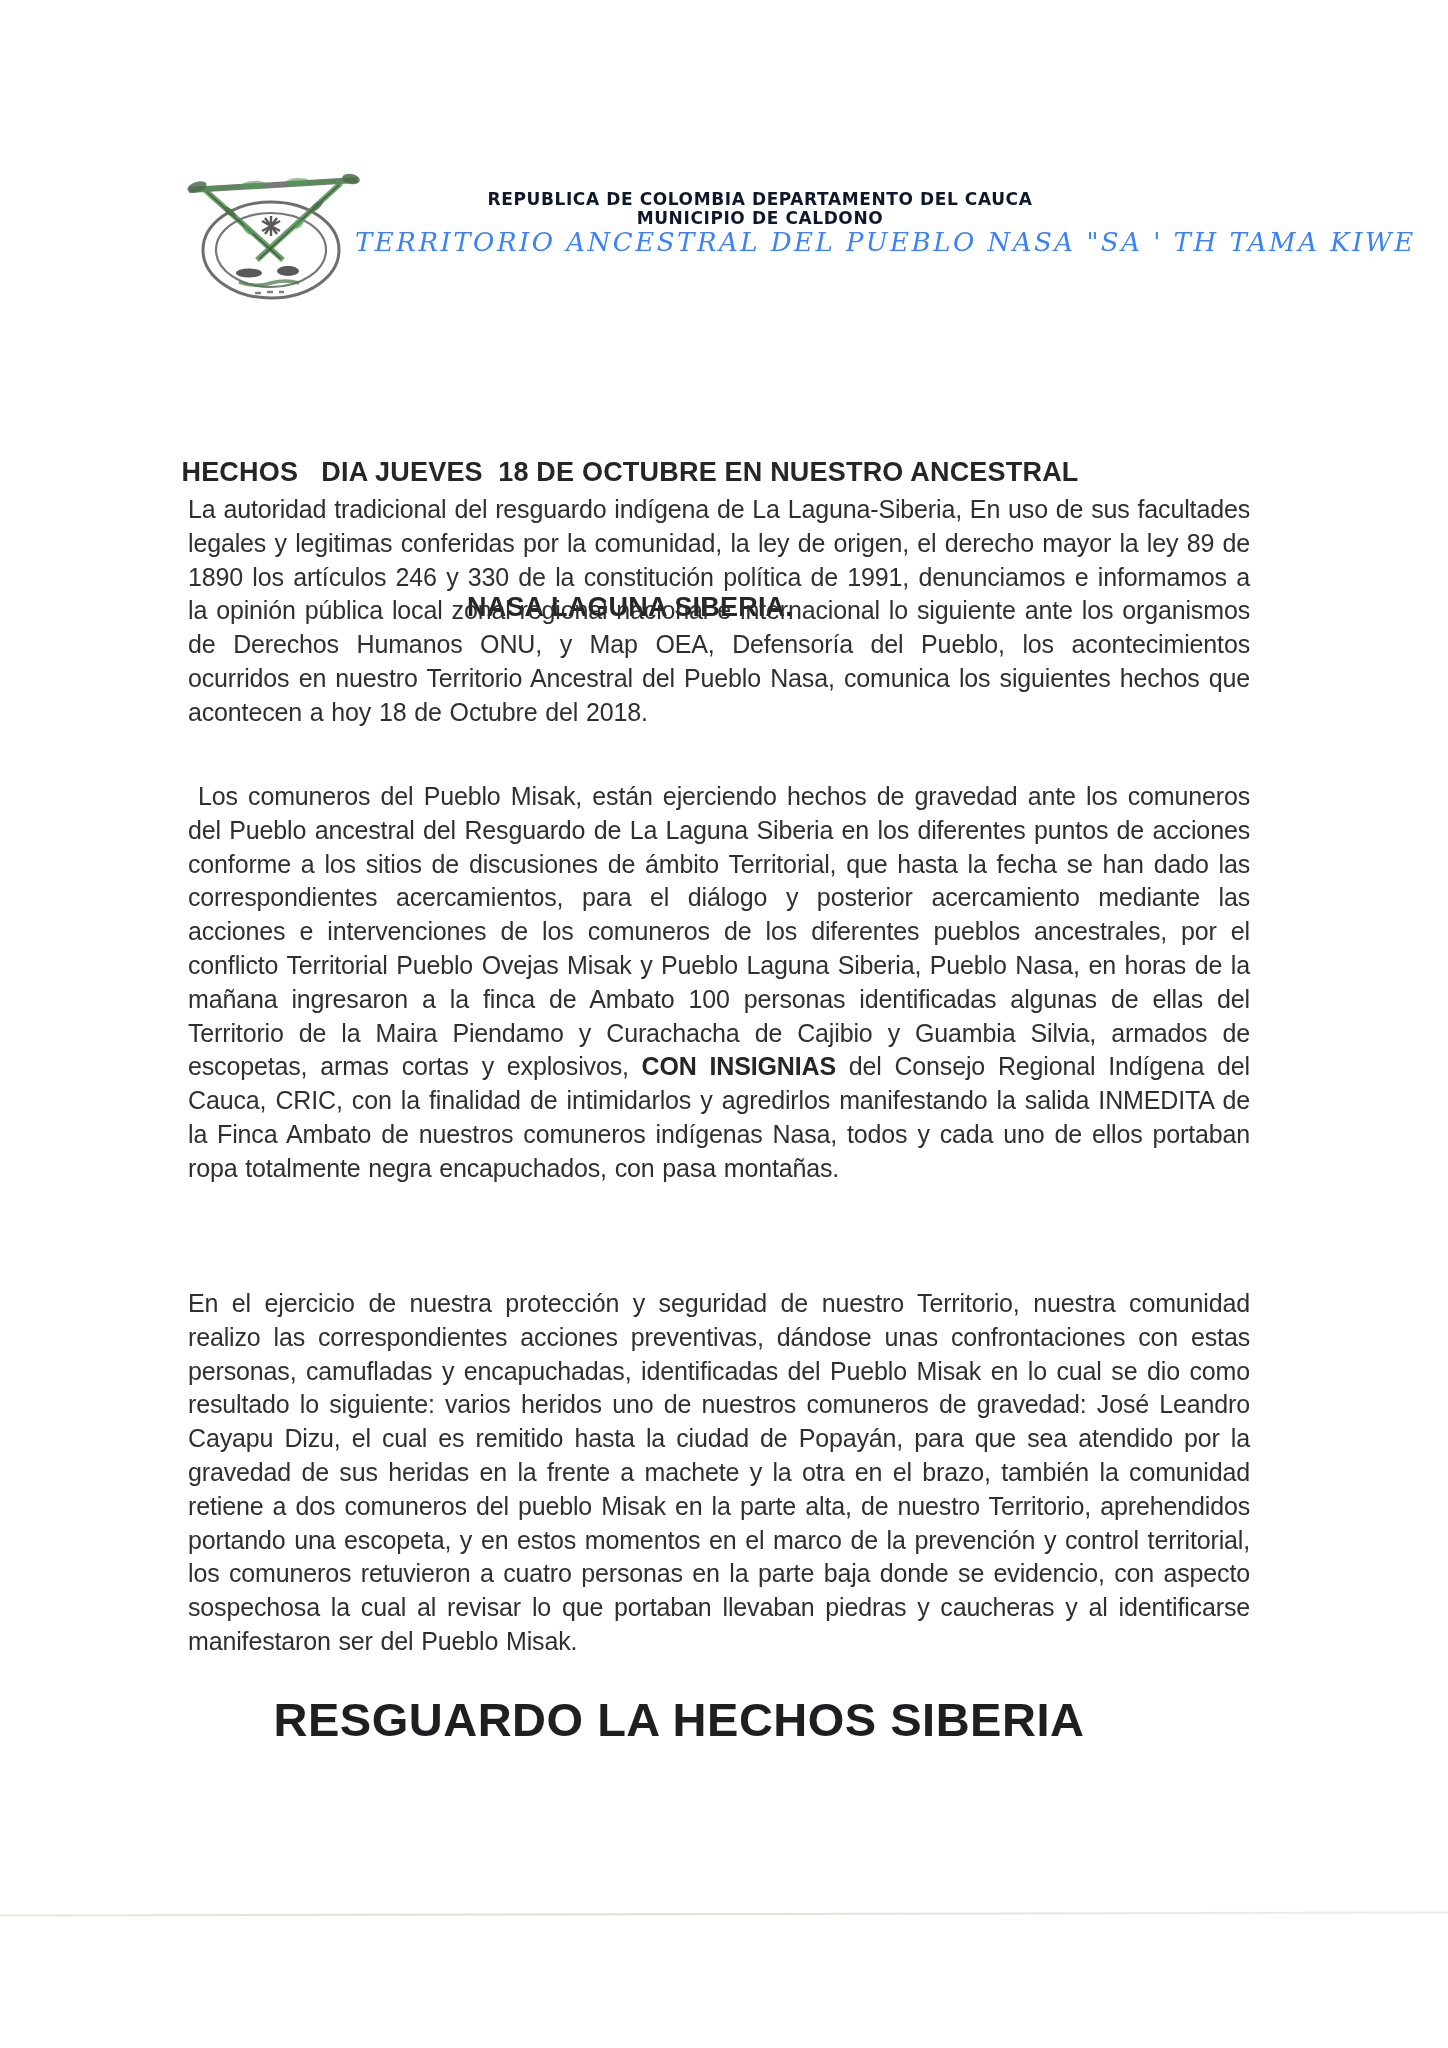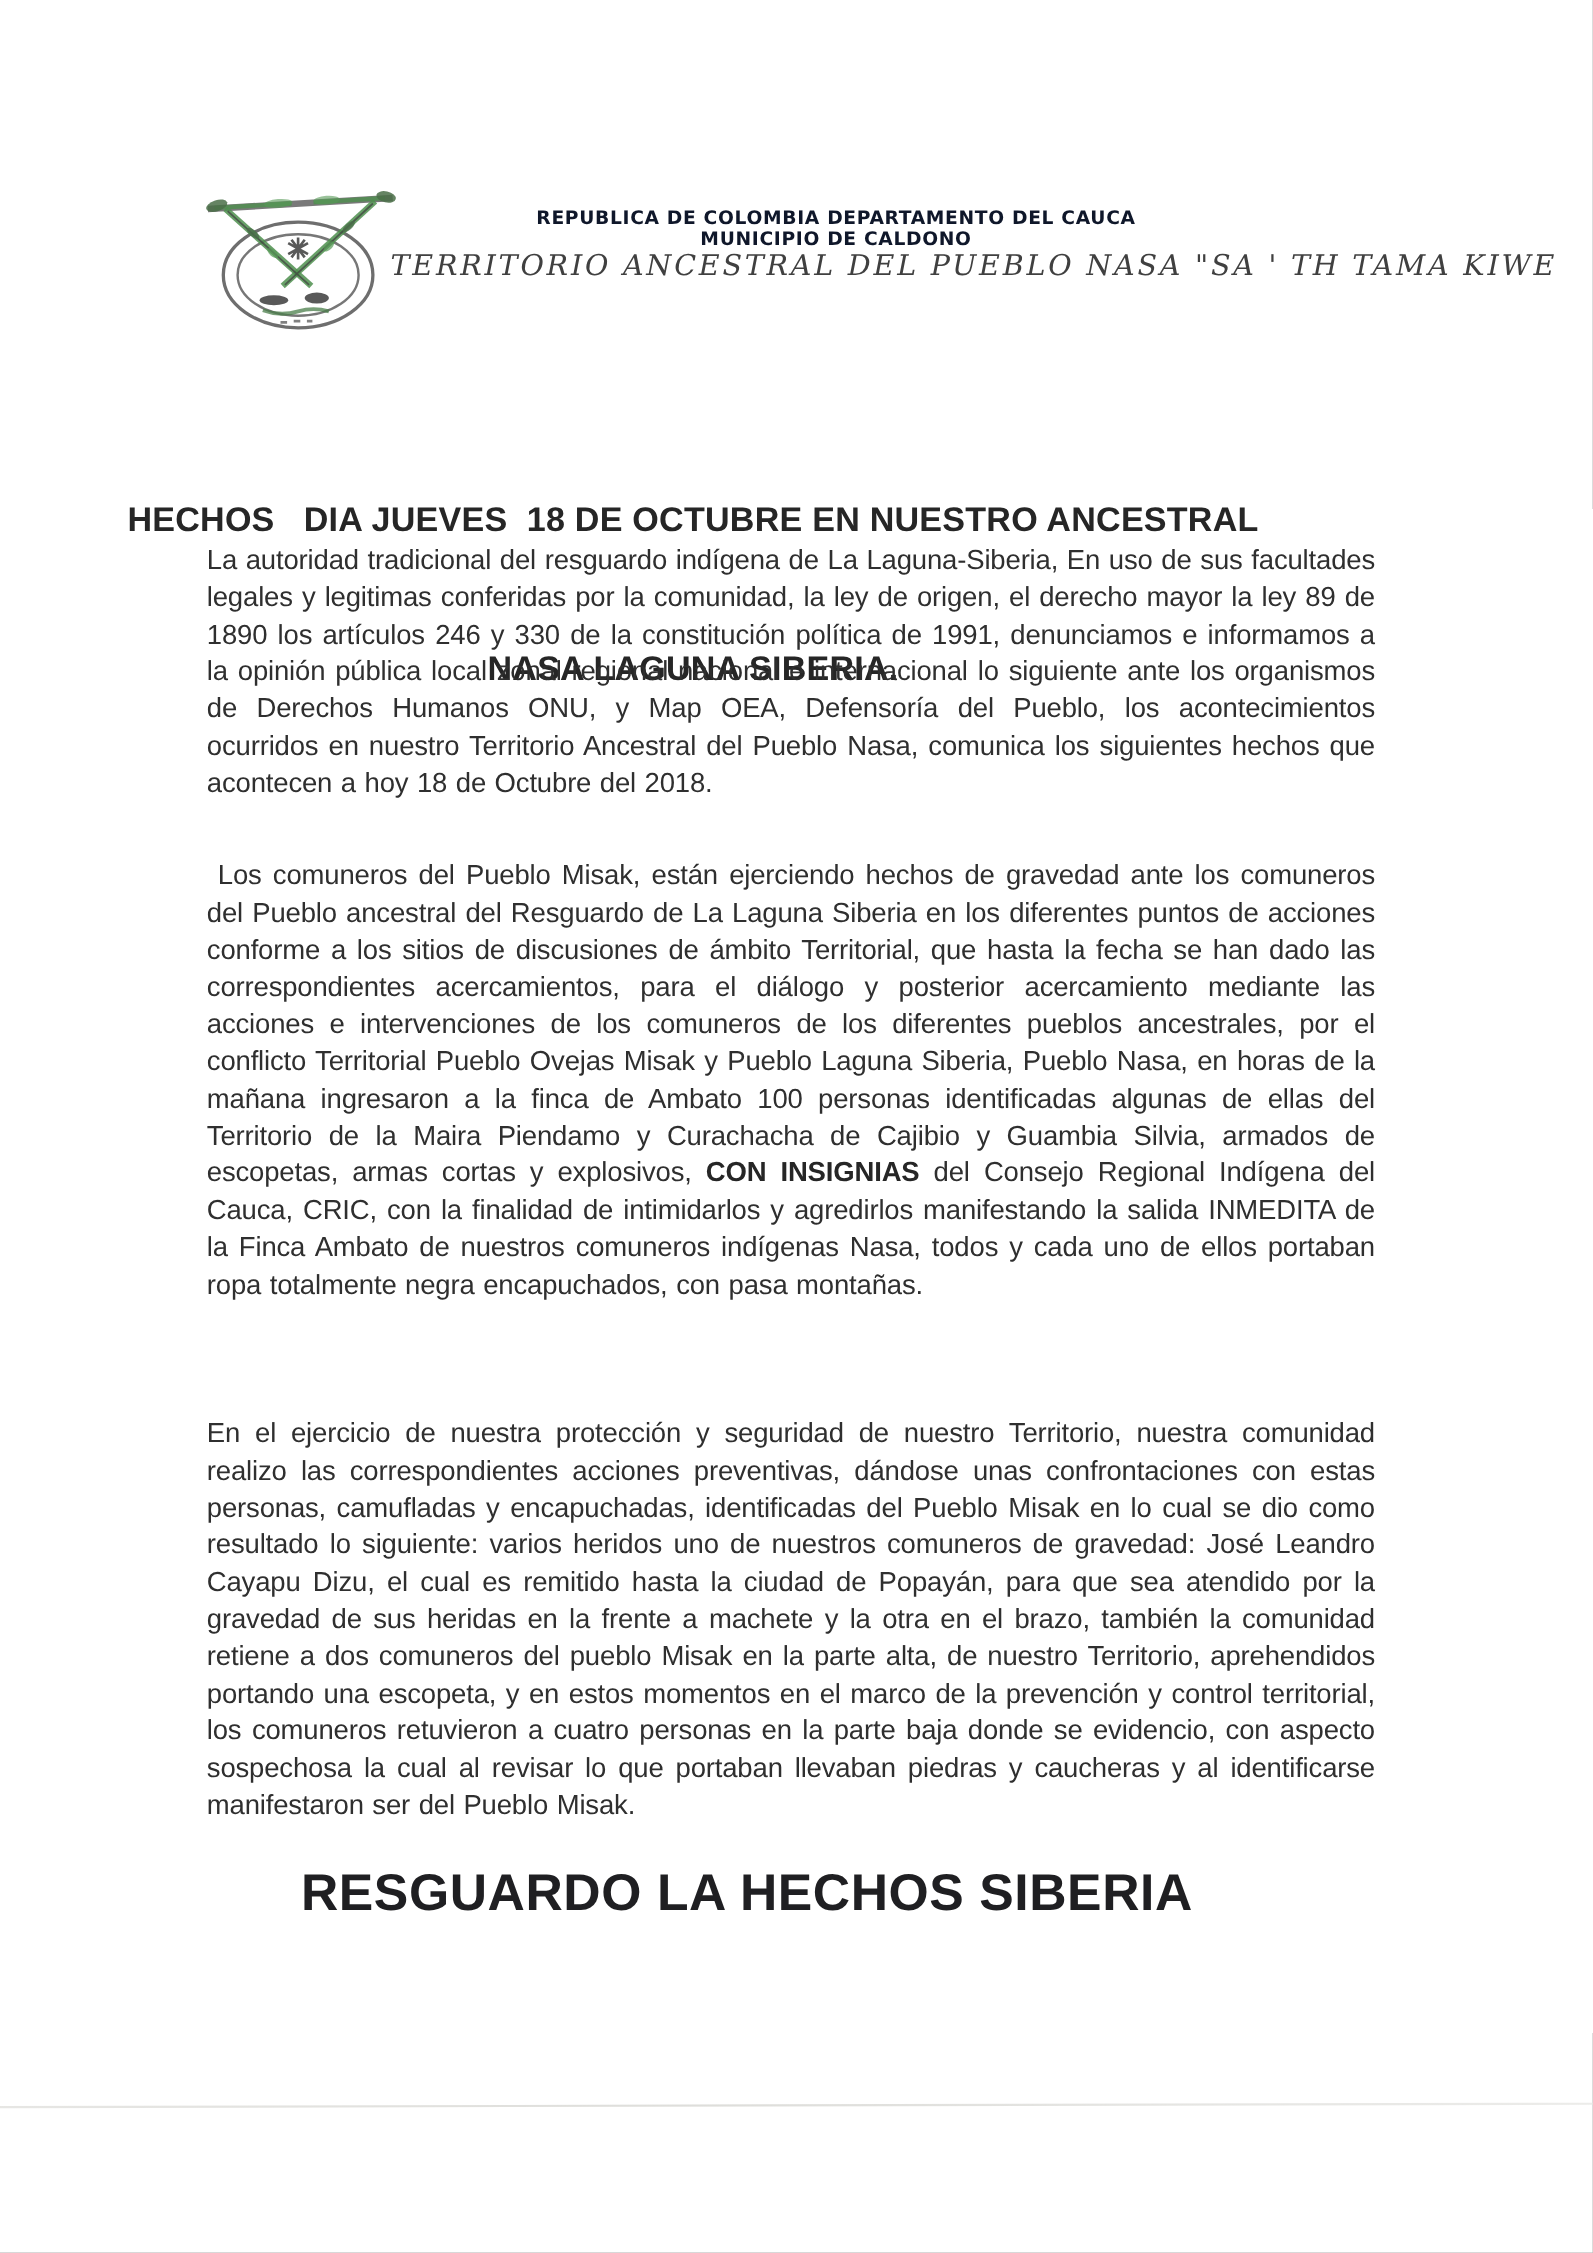--- a/index.html
+++ b/index.html
@@ -24,30 +24,30 @@
   .lh-small {
     font-family:"DejaVu Sans", sans-serif;
     font-size:17px; line-height:19px; font-weight:700;
     letter-spacing:0.6px; color:#0f172a;
   }
   .lh-big {
     font-family:"DejaVu Serif", serif;
     font-style:italic;
     font-size:26px; line-height:28.5px;
     letter-spacing:2.5px; font-weight:500;
-    color:#404040;
+    color:#3b82f6;
     white-space:pre;
     text-align:center;
   }
 
   
   .doc-title {
     position:absolute; left:0; top:360px; width:1260px;
     text-align:center;
-    font-weight:700; font-size:31px; line-height:45px;
+    font-weight:700; font-size:27px; line-height:45px;
     color:#262626; letter-spacing:0.2px;
     white-space:pre;
   }
 
   
   .para {
     position:absolute; left:188px; width:1062px;
     font-size:25px; line-height:33.8px;
     letter-spacing:-0.15px; word-spacing:1px;
     color:#2f2f2f;

